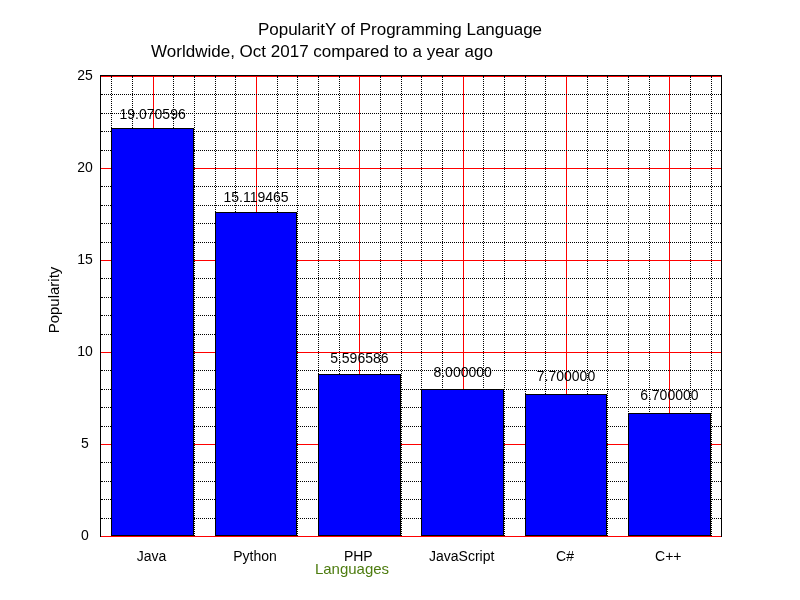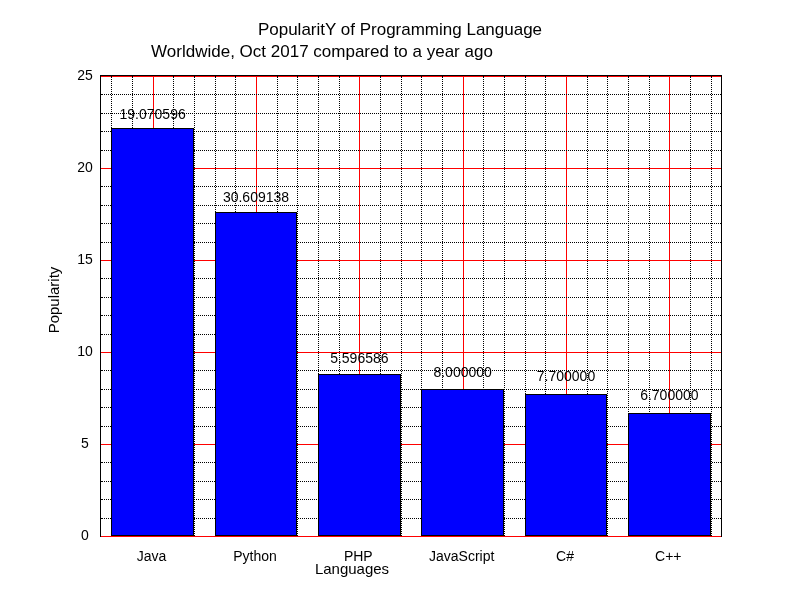--- a/index.html
+++ b/index.html
@@ -50,21 +50,21 @@
       font-size: 15px;
       color: black;
     }
     .xlabel {
       position: absolute;
       top: 560px;
       left: 0;
       width: 704px;
       text-align: center;
       font-size: 15px;
-      color: #000000;
+      color: #4d7c0f;
     }
     .ytick {
       position: absolute;
       left: 75px;
       font-size: 14px;
       text-align: center;
       width: 20px;
     }
     .xtick {
       position: absolute;
@@ -190,21 +190,21 @@
     <div class="minor-grid-v" style="left: 98.33%"></div>
 
     <div class="bar" style="left: 1.67%; width: 13.33%; bottom: 0; height: 88.8%"></div>
     <div class="bar" style="left: 18.33%; width: 13.33%; bottom: 0; height: 70.4%"></div>
     <div class="bar" style="left: 35%; width: 13.33%; bottom: 0; height: 35.2%"></div>
     <div class="bar" style="left: 51.67%; width: 13.33%; bottom: 0; height: 32%"></div>
     <div class="bar" style="left: 68.33%; width: 13.33%; bottom: 0; height: 30.8%"></div>
     <div class="bar" style="left: 85%; width: 13.33%; bottom: 0; height: 26.8%"></div>
 
     <div class="barlabel" style="left: 8.33%; bottom: 90%">19.070596</div>
-    <div class="barlabel" style="left: 25%; bottom: 72%">30.609138</div>
+    <div class="barlabel" style="left: 25%; bottom: 72%">15.119465</div>
     <div class="barlabel" style="left: 41.67%; bottom: 37%">5.596586</div>
     <div class="barlabel" style="left: 58.33%; bottom: 34%">8.000000</div>
     <div class="barlabel" style="left: 75%; bottom: 33%">7.700000</div>
     <div class="barlabel" style="left: 91.67%; bottom: 29%">6.700000</div>
   </div>
 
   <div class="ytick" style="top: 527px">0</div>
   <div class="ytick" style="top: 435px">5</div>
   <div class="ytick" style="top: 343px">10</div>
   <div class="ytick" style="top: 251px">15</div>

